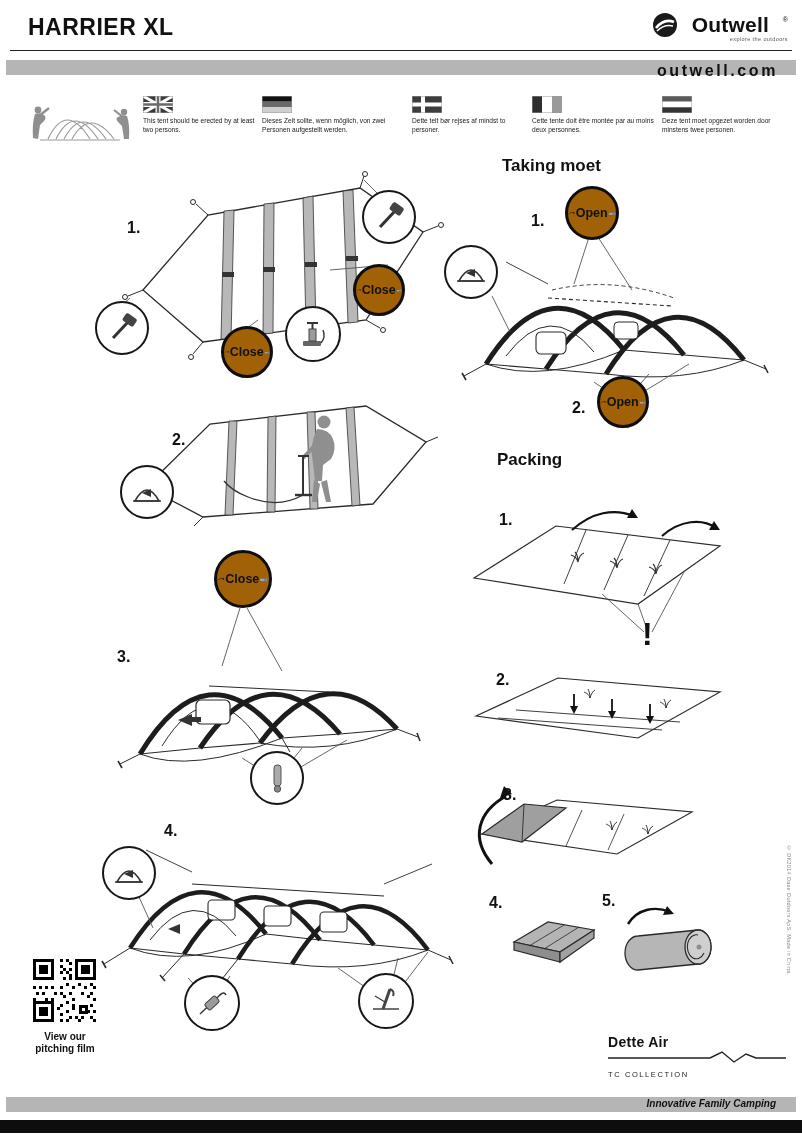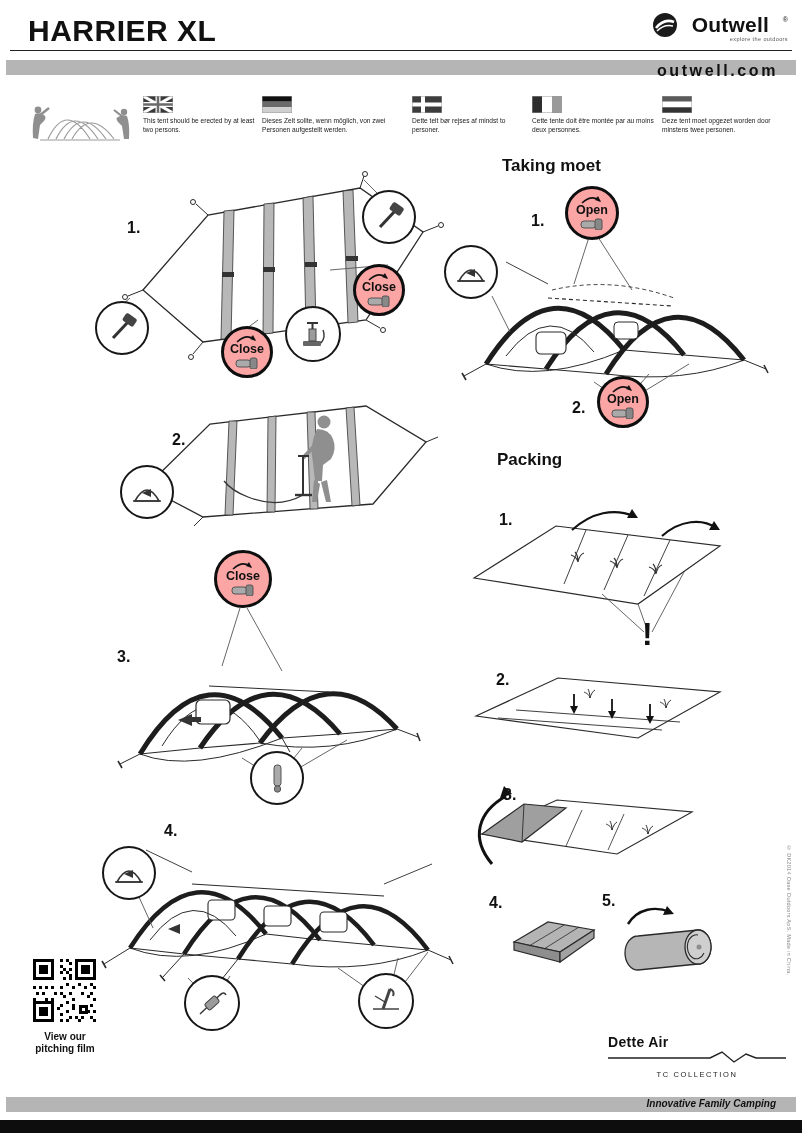--- a/index.html
+++ b/index.html
@@ -2,53 +2,53 @@
 <html><head>
 <meta charset="utf-8">
 <style>
   * { margin:0; padding:0; box-sizing:border-box; }
   html,body { background:#ffffff; }
   body { font-family:"Liberation Sans", sans-serif; color:#111; }
   .page { position:relative; width:802px; height:1134px; background:#fff; overflow:hidden; margin:0 auto; }
   .abs { position:absolute; }
 
   
-  .title { position:absolute; left:28px; top:14px; font-size:30px; font-weight:bold; letter-spacing:.5px; }
+  .title { position:absolute; left:28px; top:14px; font-size:23px; font-weight:bold; letter-spacing:.5px; }
   .logo { position:absolute; left:652px; top:12px; width:136px; }
   .logo-row { display:flex; align-items:center; justify-content:space-between; gap:4px; }
   .logo-word { font-size:21px; font-weight:bold; letter-spacing:.2px; }
   .logo-reg { font-size:7px; vertical-align:top; position:relative; top:-6px; }
   .logo-tag { text-align:right; font-size:5.5px; color:#555; margin-top:-2px; letter-spacing:.4px; }
   .rule-top { position:absolute; left:10px; right:10px; top:50px; height:0; border-top:1.6px solid #222; }
   .graybar { position:absolute; left:6px; right:6px; top:60px; height:15px; background:#b5b5b5; }
   .site { position:absolute; right:24px; top:62px; font-size:16px; font-weight:bold; letter-spacing:2.6px; }
 
   
   .notice { position:absolute; top:96px; width:118px; }
   .notice .txt { font-size:6.6px; line-height:1.35; color:#1a1a1a; margin-top:4px; }
   .flag { display:block; }
 
   
   .stepnum { position:absolute; font-weight:bold; font-size:16px; }
   .h-section { position:absolute; font-weight:bold; font-size:17px; }
   .dcirc { position:absolute; background:#fff; border:2.5px solid #161616; border-radius:50%;
            display:flex; align-items:center; justify-content:center; z-index:5; }
-  .lcirc { position:absolute; background:#fca5a5; border:3px solid #0e0e0e; border-radius:50%;
-           display:flex; flex-direction:column; align-items:center; justify-content:center; z-index:6; }
+  .lcirc { position:absolute; background:#a16207; border:3px solid #0e0e0e; border-radius:50%;
+           display:flex; flex-direction:row; align-items:center; justify-content:center; z-index:6; }
   .lcirc .lbl { font-weight:bold; font-size:12.5px; line-height:1; }
   .warn { position:absolute; font-weight:bold; font-size:32px; }
 
   
   .qr-caption { position:absolute; left:15px; top:1031px; width:100px; text-align:center;
                 font-weight:bold; font-size:10px; line-height:1.2; }
 
   
   .smartair { position:absolute; left:608px; top:1034px; width:178px; }
   .smartair .sa { font-weight:bold; font-size:14px; letter-spacing:.3px; }
-  .smartair .tc { font-size:7.5px; letter-spacing:1.6px; color:#222; margin-top:2px;text-align:center; }
+  .smartair .tc { font-size:7.5px; letter-spacing:1.6px; color:#222; margin-top:2px; }
 
   
   .footbar { position:absolute; left:6px; right:6px; top:1097px; height:15px; background:#b5b5b5; }
   .foot-tag { position:absolute; right:26px; top:1098px; font-size:10px; font-weight:bold; font-style:italic; }
   .blackbar { position:absolute; left:0; right:0; top:1120px; height:13px; background:#0d0d0d; }
   .sidenote { position:absolute; left:786px; top:845px; height:180px; writing-mode:vertical-rl;
               font-size:5.5px; color:#888; letter-spacing:.3px; }
 </style>
 </head>
 <body>

